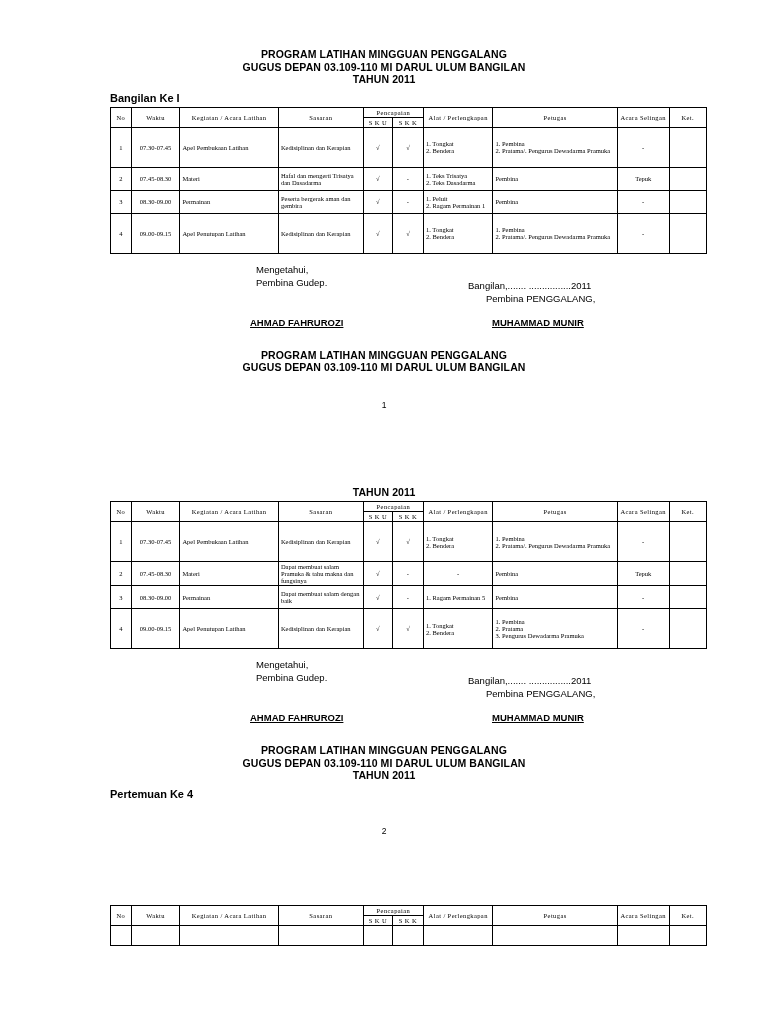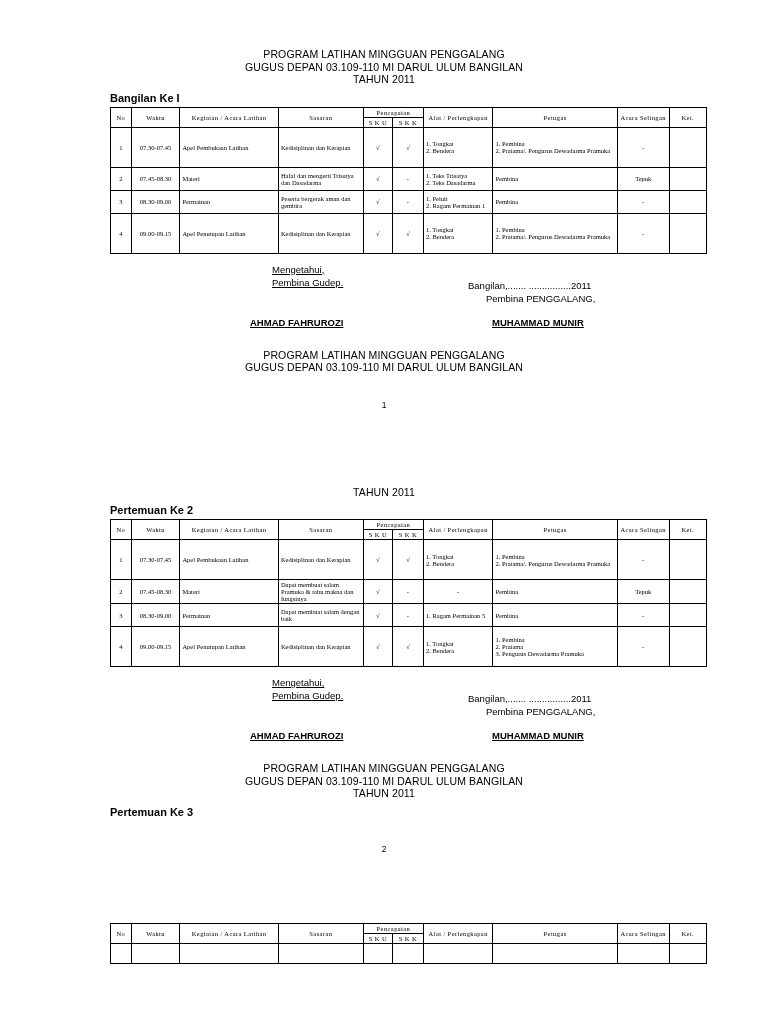--- a/index.html
+++ b/index.html
@@ -16,21 +16,21 @@
     overflow: hidden;
   }
   .page {
     width: 768px;
     position: relative;
   }
 
   .doc-title {
     text-align: center;
     font-family: "Liberation Sans", sans-serif;
-    font-weight: normal;
+    font-weight: bold;
     font-size: 10.5px;
     line-height: 12.5px;
     letter-spacing: 0.1px;
   }
   .doc-title div { white-space: nowrap; }
 
   .meeting-label {
     font-family: "Liberation Sans", sans-serif;
     font-weight: bold;
     font-size: 11px;
@@ -77,24 +77,23 @@
 
   .sign-block {
     position: relative;
     margin-top: 9px;
     font-family: "Liberation Sans", sans-serif;
     font-size: 9.5px;
     height: 34px;
   }
   .sign-left {
     position: absolute;
-    left: 272px;
+    left: 256px;
     top: 0;
     line-height: 13px;
-    text-decoration: underline;
   }
   .sign-right {
     position: absolute;
     left: 468px;
     top: 16px;
     line-height: 13px;
   }
   .names {
     position: relative;
     margin-top: 20px;
@@ -246,21 +245,20 @@
     <div>GUGUS DEPAN 03.109-110 MI DARUL ULUM BANGILAN</div>
   </div>
   <div class="pagenum">1</div>
 
   <div class="spacer-lg"></div>
 
   <div class="doc-title" style="margin-top:16px">
     <div>TAHUN 2011</div>
   </div>
 
-  <div class="meeting-label">Pertemuan Ke 2</div>
 
   <table class="sched">
     <colgroup>
       <col class="c-no">
         <col class="c-wkt">
         <col class="c-keg">
         <col class="c-sas">
       <col class="c-sku">
         <col class="c-skk">
         <col class="c-alat">
@@ -358,21 +356,21 @@
     <div class="name-right">MUHAMMAD MUNIR</div>
   </div>
 
   <div style="height:14px"></div>
   <div class="doc-title">
     <div>PROGRAM LATIHAN MINGGUAN PENGGALANG</div>
     <div>GUGUS DEPAN 03.109-110 MI DARUL ULUM BANGILAN</div>
     <div>TAHUN 2011</div>
   </div>
 
-  <div class="meeting-label">Pertemuan Ke 3</div>
+  <div class="meeting-label">Pertemuan Ke 4</div>
 
   <div class="pagenum">2</div>
 
   <div style="height:66px"></div>
 
   <table class="sched">
     <colgroup>
       <col class="c-no">
         <col class="c-wkt">
         <col class="c-keg">

